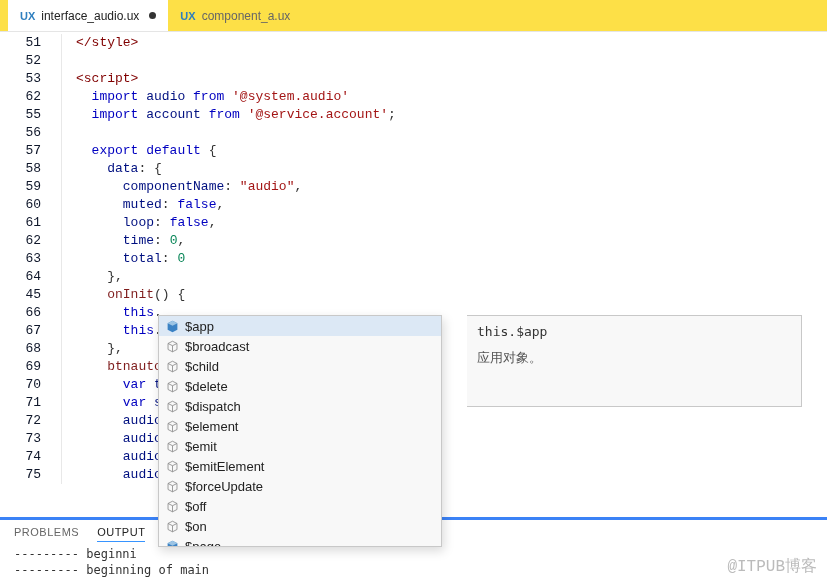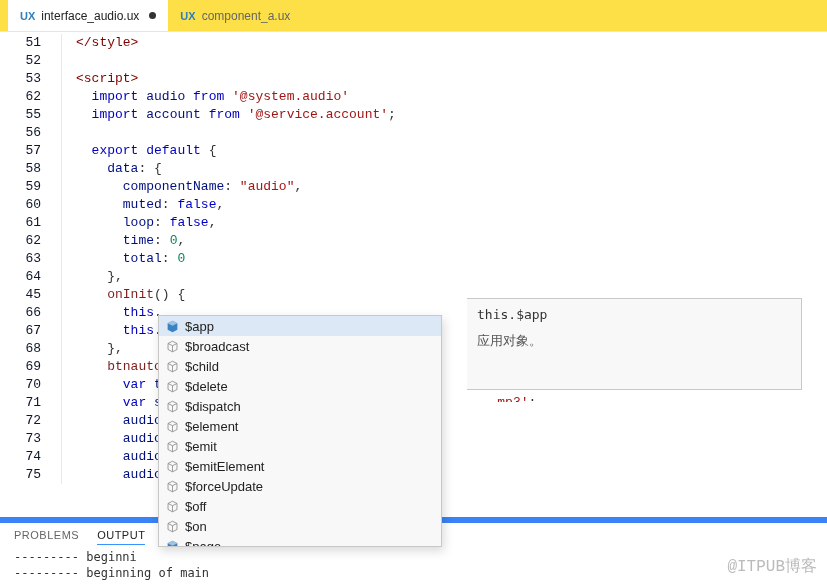--- a/index.html
+++ b/index.html
@@ -25,24 +25,24 @@
   .tok-fn  { color: #7f1d1d; }
   .tok-num { color: #098658; }
   .tok-punc{ color: #333; }
   .tok-plain{ color: #333; }
   .suggest { position: absolute; left: 158px; top: 283px; width: 284px; height: 232px; background: #f8f8f8; border: 1px solid #c8c8c8; box-shadow: 2px 4px 10px rgba(0,0,0,.15); overflow: hidden; font-family: Liberation Sans, sans-serif; z-index: 10; }
   .suggest .item { height: 20px; display: flex; align-items: center; padding: 0 6px; gap: 6px; cursor: pointer; }
   .suggest .item.sel { background: #dce8f5; }
   .suggest .ico { width: 14px; height: 14px; display: inline-flex; align-items: center; justify-content: center; }
   .suggest .ico svg { width: 13px; height: 13px; }
   .suggest .lbl { color: #222; font-size: 13px; }
-  .doc { position: absolute; left: 467px; top: 266px; width: 335px; height: 92px; background: #f8f8f8; border: 1px solid #c8c8c8; border-left: none; padding: 8px 10px; font-family: Consolas, monospace; font-size: 13px; color: #555; z-index: 9; }
+  .doc { position: absolute; left: 467px; top: 283px; width: 335px; height: 92px; background: #f8f8f8; border: 1px solid #c8c8c8; border-left: none; padding: 8px 10px; font-family: Consolas, monospace; font-size: 13px; color: #555; z-index: 9; }
   .doc .sig { color: #333; margin-bottom: 10px; }
   .cover { position: absolute; left: 158px; top: 370px; width: 645px; height: 108px; background: #fff; z-index: 5; }
-  .output { position: absolute; left: 0; right: 0; bottom: 0; height: 68px; border-top: 6px solid #3b82f6; background: #fff; font-family: Consolas, monospace; font-size: 12px; }
+  .output { position: absolute; left: 0; right: 0; bottom: 0; height: 68px; border-top: 3px solid #3b82f6; background: #fff; font-family: Consolas, monospace; font-size: 12px; }
   .out-tabs { display: flex; gap: 18px; padding: 6px 14px 4px; font-family: "Segoe UI", sans-serif; font-size: 11px; color: #666; letter-spacing: .5px; }
   .out-tabs .otab.active { color: #222; border-bottom: 1px solid #3794ff; padding-bottom: 3px; }
   .out-body { padding: 0 14px; color: #333; line-height: 16px; }
   .watermark { position: absolute; right: 10px; bottom: 8px; color: #bbb; font-family: Liberation Mono, monospace; font-size: 16px; z-index: 50; }
 </style>
 </head>
 <body>
 
 <div class="tabbar">
   <div class="tab active">

